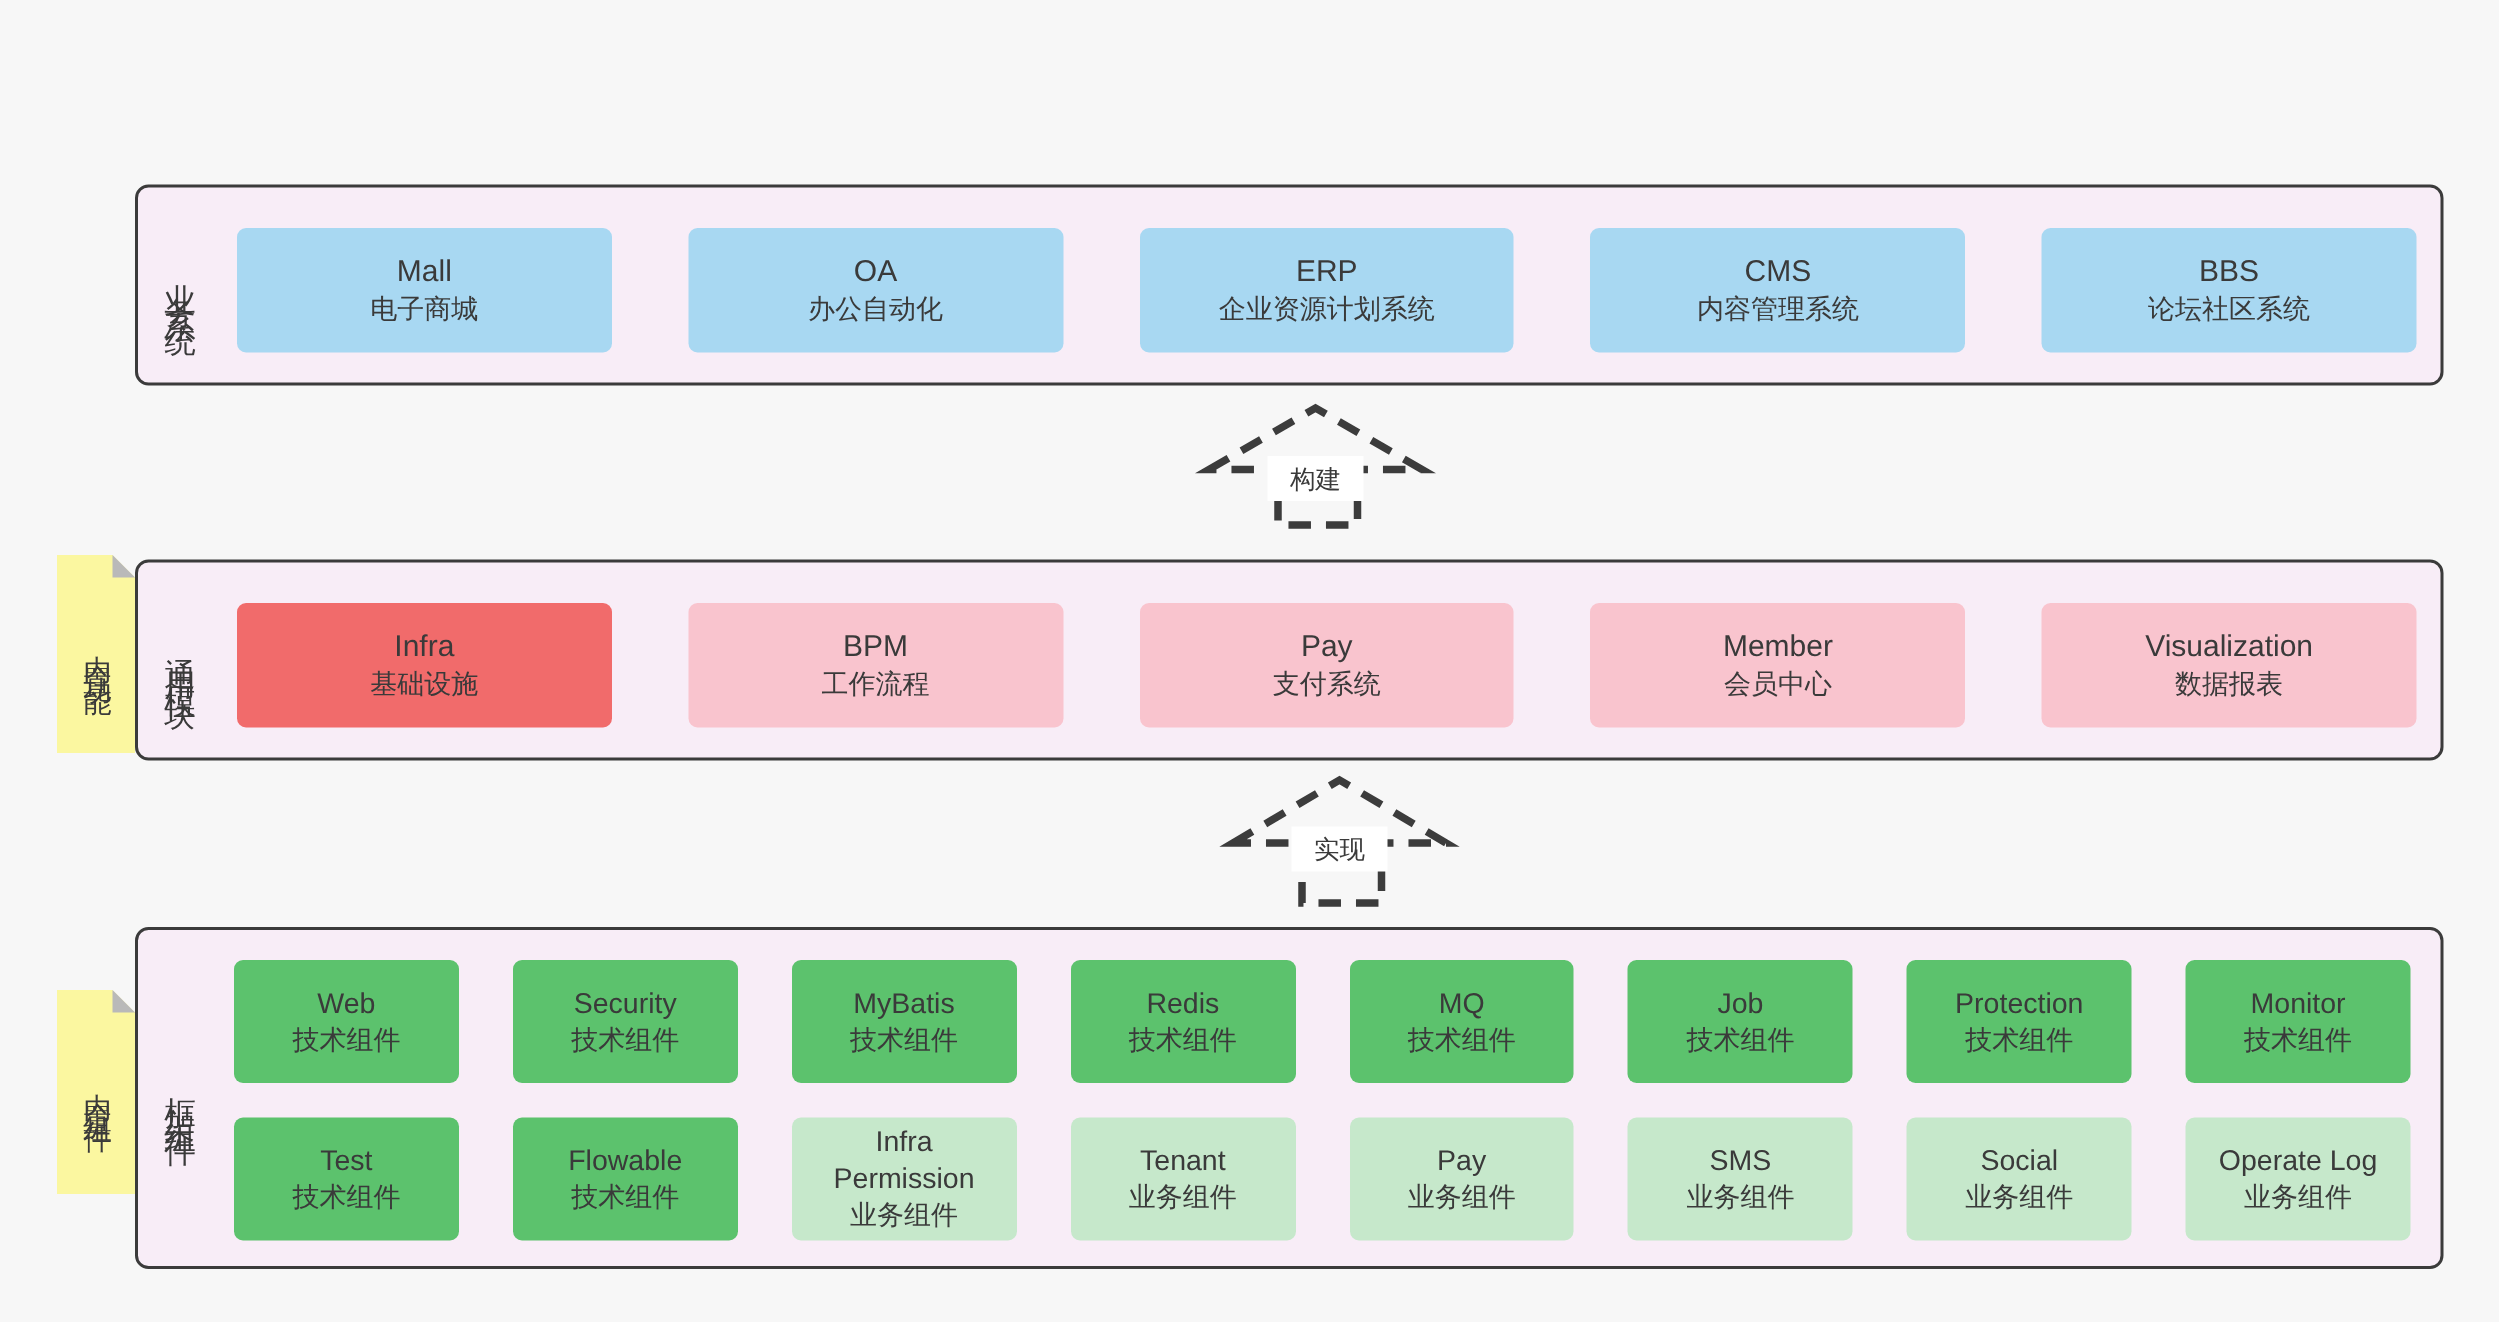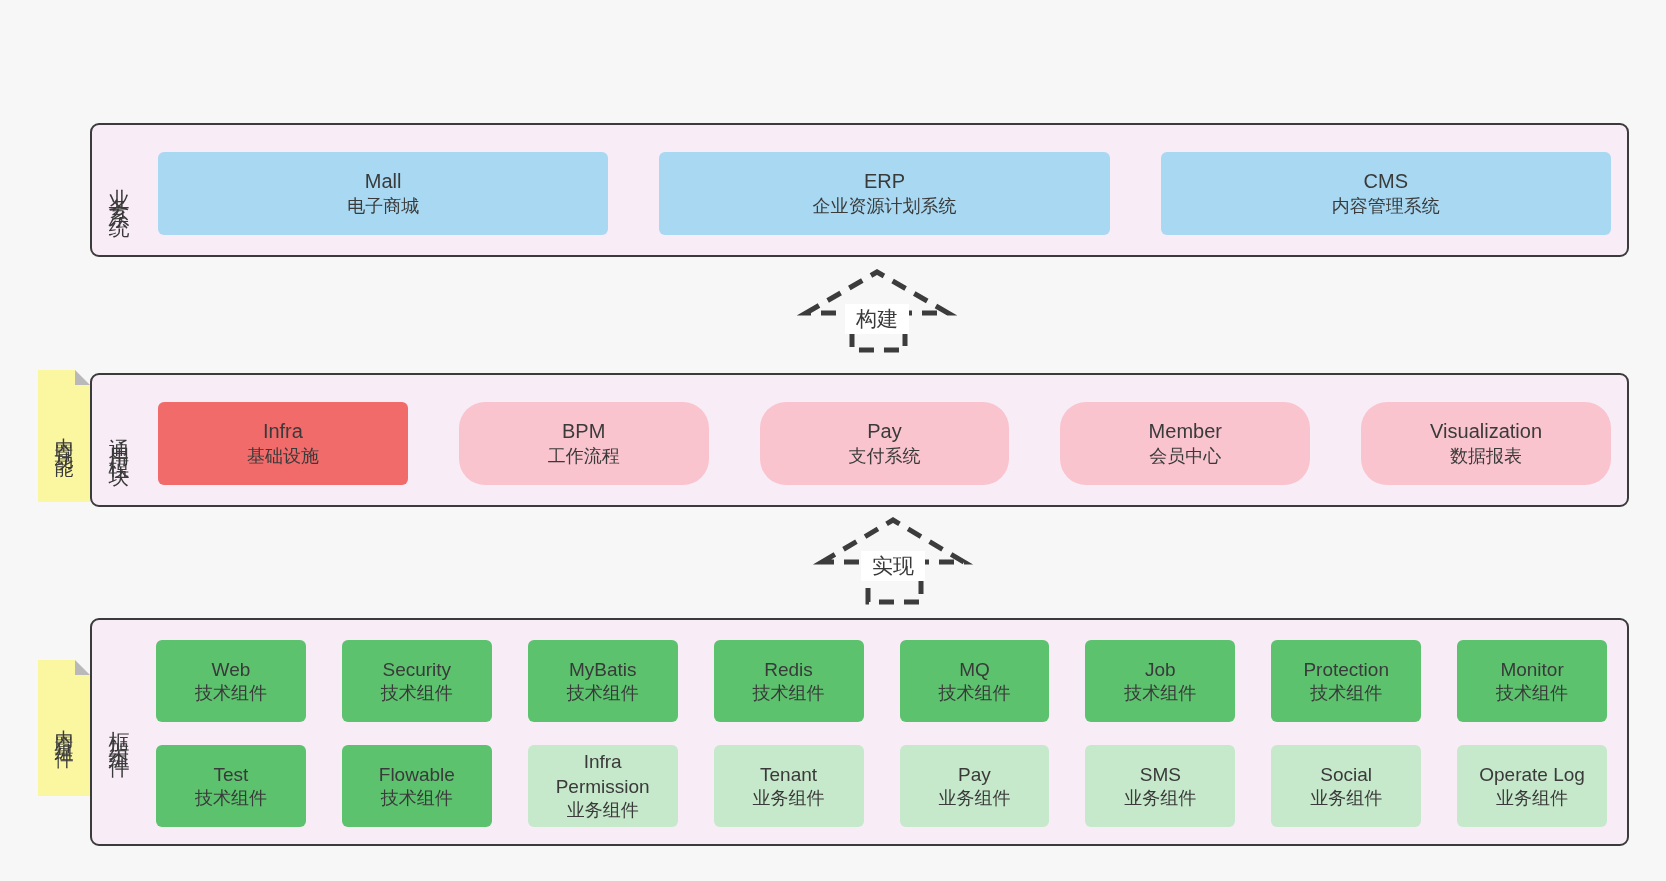--- a/index.html
+++ b/index.html
@@ -34,64 +34,72 @@
 
   .box{border-radius:6px;display:flex;flex-direction:column;align-items:center;
        justify-content:center;text-align:center;padding:4px 8px;line-height:1.32;}
   .box .box-name{font-size:20px;}
   .box .box-desc{font-size:18px;}
   .boxes-8 .box .box-name{font-size:19px;}
   .boxes-8 .box .box-desc{font-size:18px;}
 
   .blue{background:var(--box-blue);}
   .red{background:var(--box-red);}
-  .pink{background:var(--box-pink);border-radius:26px;}
+  .pink{background:var(--box-pink);}
   .green{background:var(--box-green);}
   .green-light{background:var(--box-green-light);}
 
   .sticky{position:absolute;left:38px;width:52px;background:var(--sticky-bg);
           display:flex;align-items:center;justify-content:center;}
   .sticky.s1{top:370px;height:132px;}
   .sticky.s2{top:660px;height:136px;}
   .sticky::before{content:"";position:absolute;top:0;right:0;width:0;height:0;
           border-top:15px solid var(--page-bg);border-left:15px solid transparent;}
   .sticky::after{content:"";position:absolute;top:0;right:0;width:0;height:0;
           border-bottom:15px solid var(--sticky-fold);border-right:15px solid transparent;}
   .sticky .sticky-label{writing-mode:vertical-rl;text-orientation:upright;
           font-size:19px;letter-spacing:7px;color:var(--ink);white-space:nowrap;}
 
   .arrow-svg{position:absolute;overflow:visible;}
   .arrow-svg.a1{left:796px;top:262px;}
   .arrow-svg.a2{left:812px;top:510px;}
   .arrow-svg polygon{fill:none;stroke:var(--arrow-ink);stroke-width:5;
           stroke-dasharray:15 10;stroke-linejoin:miter;}
   .arrow-label{position:absolute;width:64px;height:30px;background:var(--arrow-label-bg);
-          display:flex;align-items:center;justify-content:center;font-size:21px;color:var(--ink);}
+          display:flex;align-items:center;justify-content:center;font-size:17px;color:var(--ink);}
   .arrow-label.l1{left:845px;top:304px;}
   .arrow-label.l2{left:861px;top:551px;}
 </style>
 </head>
 <body>
 
 <div class="canvas">
 
   <div class="panel business">
     <div class="side-label">业务系统</div>
     <div class="boxes-6">
       <div class="box blue">
         <span class="box-name">Mall</span>
         <span class="box-desc">电子商城</span>
       </div>
       <div class="box blue">
+        <span class="box-name">OA</span>
+        <span class="box-desc">办公自动化</span>
+      </div>
+      <div class="box blue">
         <span class="box-name">ERP</span>
         <span class="box-desc">企业资源计划系统</span>
       </div>
       <div class="box blue">
         <span class="box-name">CMS</span>
         <span class="box-desc">内容管理系统</span>
+      </div>
+      <div class="box blue">
+        <span class="box-name">BBS</span>
+        <span class="box-desc">论坛社区系统</span>
       </div>
     </div>
   </div>
 
   <svg class="arrow-svg a1" width="162" height="95" viewBox="0 0 162 95">
     <polygon points="10,51 81,10 152,51 109,51 109,88 56,88 56,51"></polygon>
   </svg>
   <div class="arrow-label l1">构建</div>
 
   <div class="sticky s1">

